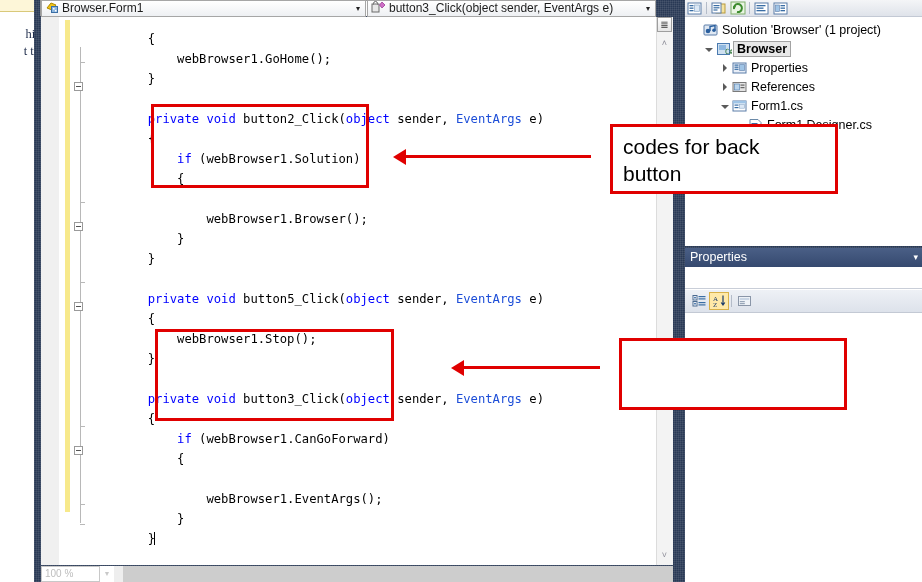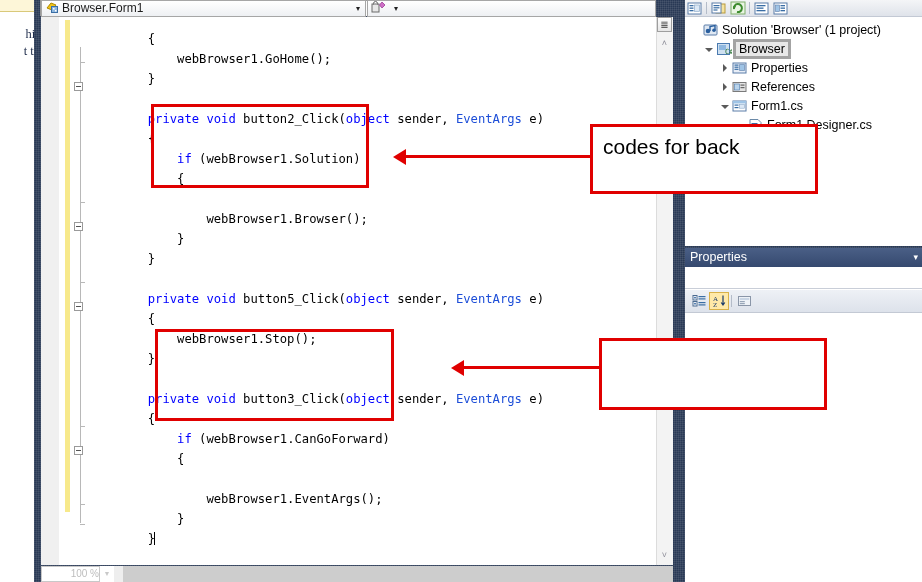--- a/index.html
+++ b/index.html
@@ -101,21 +101,21 @@
     text-align:center;font-size:9px;color:#8e8e99;line-height:15px;}
   
   #h-scroll{
     position:absolute;left:41px;top:566px;width:632px;height:16px;
     background:#eeeeee;
   }
   #h-thumb{position:absolute;left:82px;top:0;width:550px;height:16px;background:#cdcdcd;}
   #zoom-box{
     position:absolute;left:41px;top:566px;width:59px;height:16px;
     background:#ffffff;border:1px solid #c8c8c8;box-sizing:border-box;
-    font-size:10px;color:#bdbdbd;line-height:14px;padding-left:3px;text-align:right;
+    font-size:10px;color:#bdbdbd;line-height:14px;padding-left:3px;
   }
   #zoom-caret{position:absolute;left:100px;top:566px;width:14px;height:16px;
     background:#ffffff;text-align:center;font-size:7px;color:#c9c9c9;line-height:15px;}
   
   #sol-panel{
     position:absolute;left:685px;top:0;width:237px;height:246px;
     background:#ffffff;
   }
   #sol-toolbar{
     position:absolute;left:0;top:0;width:237px;height:17px;
@@ -132,22 +132,22 @@
     font-family:"Liberation Sans", sans-serif;
   }
   .tw{width:13px;height:19px;display:flex;align-items:center;justify-content:center;}
   .tw .tri-c{width:0;height:0;border-left:4px solid #5a5a5a;
     border-top:4px solid transparent;border-bottom:4px solid transparent;}
   .tw .tri-o{width:0;height:0;border-top:4px solid #5a5a5a;
     border-left:4px solid transparent;border-right:4px solid transparent;
     margin-top:2px;}
   .ticon{width:18px;height:19px;display:flex;align-items:center;justify-content:center;}
   .tlabel{padding-left:2px;}
-  .sel-proj{background:#e8e8e8;border:3px solid #a3a3a3;
-    padding:0 3px;box-sizing:border-box;font-weight:normal;}
+  .sel-proj{background:#e8e8e8;border:1px solid #a3a3a3;
+    padding:0 3px;box-sizing:border-box;font-weight:bold;}
   
   #prop-panel{
     position:absolute;left:685px;top:248px;width:237px;height:334px;background:#ffffff;
   }
   #prop-title{
     position:absolute;left:0;top:0;width:237px;height:19px;
     background:linear-gradient(#4a5f86,#35496f);
     color:#ffffff;font-size:12.5px;line-height:19px;padding-left:5px;
     box-sizing:border-box;
   }
@@ -163,21 +163,21 @@
     display:flex;align-items:center;padding-left:4px;
   }
   .ptb{width:20px;height:18px;display:flex;align-items:center;justify-content:center;}
   .ptb.on{background:#ffe9a8;border:1px solid #d8b14a;box-sizing:border-box;}
   #prop-body{position:absolute;left:0;top:65px;width:237px;height:269px;background:#ffffff;}
   
   .redbox{position:absolute;border:3px solid #e00000;box-sizing:border-box;background:transparent;}
   .callout{
     position:absolute;border:3px solid #e00000;background:#ffffff;box-sizing:border-box;
     font-family:"Liberation Sans", sans-serif;font-size:21px;color:#000;
-    line-height:27px;padding:6px 0 0 10px;
+    line-height:27px;padding:6px 0 0 10px;margin-left:20px;
   }
   .arrow-line{position:absolute;height:3px;background:#e00000;}
   .arrow-head{
     position:absolute;width:0;height:0;
     border-top:8px solid transparent;border-bottom:8px solid transparent;
     border-right:13px solid #e00000;
   }
 </style>
 </head>
 <body>
@@ -208,20 +208,21 @@
 </div>
 
 <div class="navcombo" id="combo-member">
   <span class="ico">
     <svg width="15" height="13" viewBox="0 0 15 13">
       <rect x="1" y="3" width="7" height="8" fill="#e8e8e8" stroke="#6a6a6a" stroke-width="1"></rect>
       <path d="M2.5 3.5 v-1 a2 2 0 0 1 4 0 v1" fill="none" stroke="#6a6a6a" stroke-width="1"></path>
       <path d="M11 1 L14 4 L11 7 L8.5 4 Z" fill="#d070c8" stroke="#9b3f95" stroke-width="0.8"></path>
     </svg>
   </span>
+  <span class="lbl">button3_Click(object sender, EventArgs e)</span>
   <span class="arrow">▾</span>
 </div>
 
 <div id="editor">
   <div id="selection-margin"></div>
   <div id="change-bar"></div>
   <div id="outline-margin"></div>
   <div id="outline-line"></div>
 
   <div class="fold-box" style="top:65px"></div>
@@ -467,15 +468,16 @@
 <div class="redbox" style="left:155px;top:329px;width:239px;height:92px"></div>
 
 <div class="arrow-line" style="left:405px;top:155px;width:186px"></div>
 <div class="arrow-head" style="left:393px;top:149px"></div>
 
 <div class="arrow-line" style="left:463px;top:366px;width:137px"></div>
 <div class="arrow-head" style="left:451px;top:360px"></div>
 
 <div class="callout" style="left:590px;top:124px;width:228px;height:70px">
   <div>codes for back</div>
+  <div>button</div>
 </div>
 <div class="callout" style="left:599px;top:338px;width:228px;height:72px">
 </div>
 
 </body></html>

